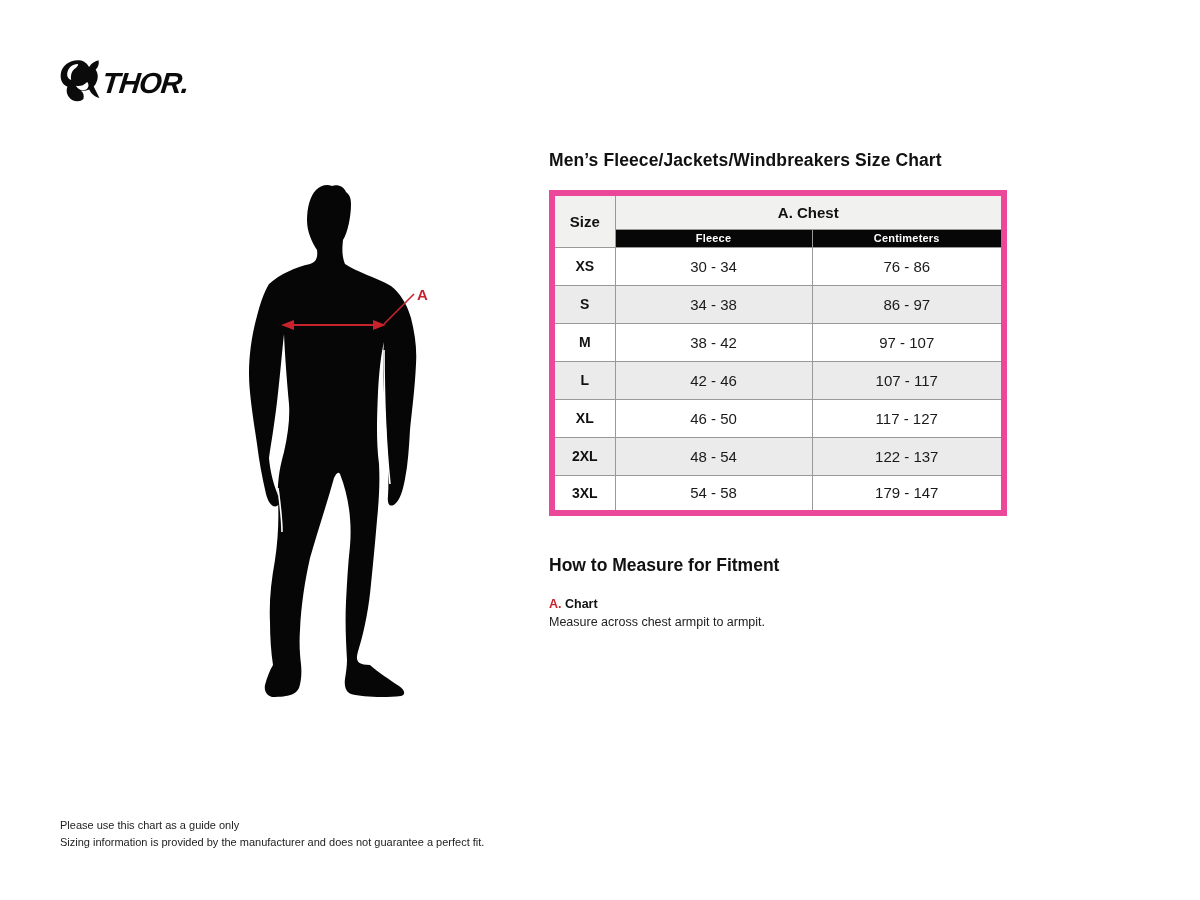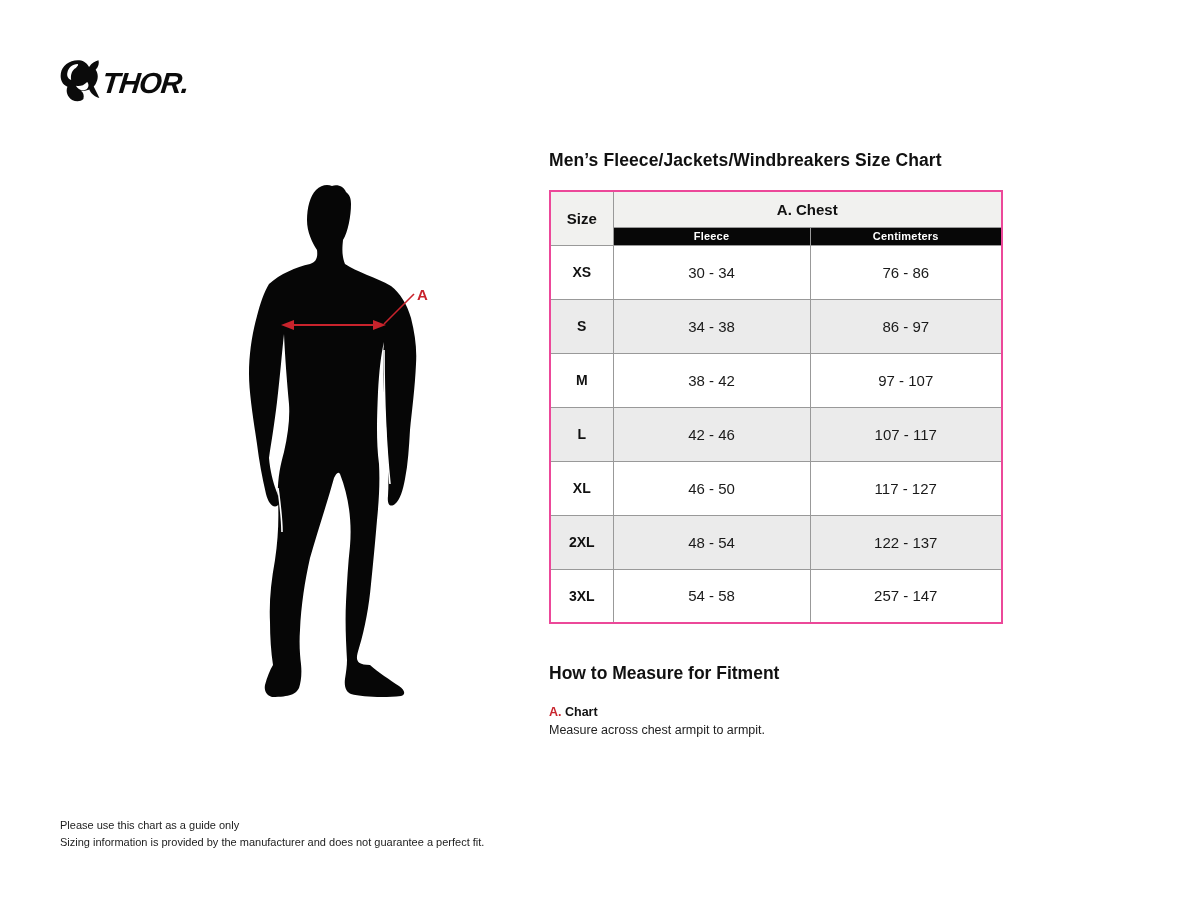--- a/index.html
+++ b/index.html
@@ -13,28 +13,28 @@
   
   .logo { position:absolute; left:58px; top:56px; width:160px; height:52px; }
 
   
   .figure { position:absolute; left:244px; top:182px; width:200px; height:524px; }
 
   
   .content { position:absolute; left:549px; top:150px; width:452px; }
   .chart-title { font-size:17.5px; font-weight:bold; color:#111; letter-spacing:0.1px; margin-bottom:19px; }
 
-  table.size-table { border-collapse:collapse; width:452px; table-layout:fixed; border:2px solid #ec4899; }
+  table.size-table { border-collapse:collapse; width:452px; table-layout:fixed; border:6px solid #ec4899; }
   .size-table th, .size-table td { border:1px solid #999; text-align:center; vertical-align:middle; }
   col.c-size { width:63px; } col.c-in { width:197px; } col.c-cm { width:192px; }
   .hdr-cell { background:#f1f1ef; font-size:15px; font-weight:bold; color:#111; }
   .row-group { height:36px; }
   .row-units { height:18px; }
   .unit-cell { background:#070707; color:#ffffff; font-size:11px; font-weight:bold; letter-spacing:0.2px; }
-  .data-row { height:54px; background:#ffffff; }
+  .data-row { height:38px; background:#ffffff; }
   .data-row.alt { background:#ebebeb; }
   .cell-size { font-size:14px; font-weight:bold; }
   .cell-val { font-size:15px; font-weight:normal; color:#1a1a1a; }
 
   .howto { margin-top:39px; }
   .howto-title { font-size:17.5px; font-weight:bold; color:#111; }
   .howto-item { margin-top:21px; }
   .howto-key { font-size:12.5px; font-weight:bold; }
   .howto-key .key { color:#c8232c; }
   .howto-desc { font-size:12.5px; color:#222; margin-top:4px; }
@@ -172,21 +172,21 @@
           <td class="cell-val">117 - 127</td>
         </tr>
         <tr class="data-row alt">
           <td class="cell-size">2XL</td>
           <td class="cell-val">48 - 54</td>
           <td class="cell-val">122 - 137</td>
         </tr>
         <tr class="data-row">
           <td class="cell-size">3XL</td>
           <td class="cell-val">54 - 58</td>
-          <td class="cell-val">257 - 147</td>
+          <td class="cell-val">179 - 147</td>
         </tr>
       </tbody>
     </table>
 
     <div class="howto">
       <div class="howto-title">How to Measure for Fitment</div>
       <div class="howto-item">
         <div class="howto-key">
           <span class="key">A.</span>
           <span>Chart</span>

